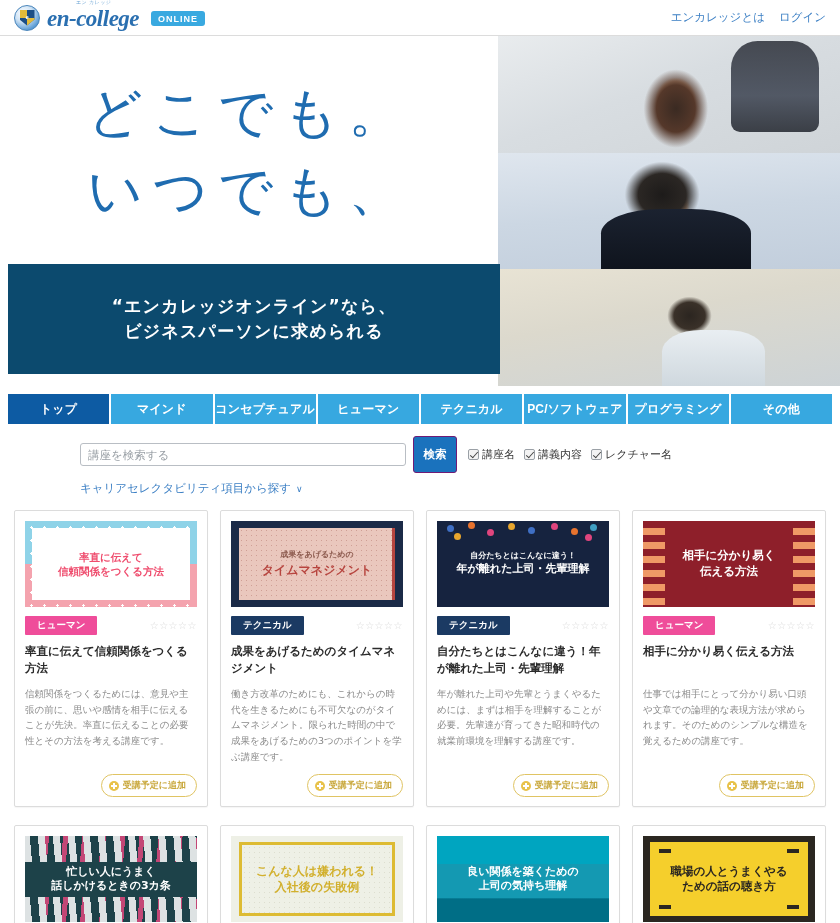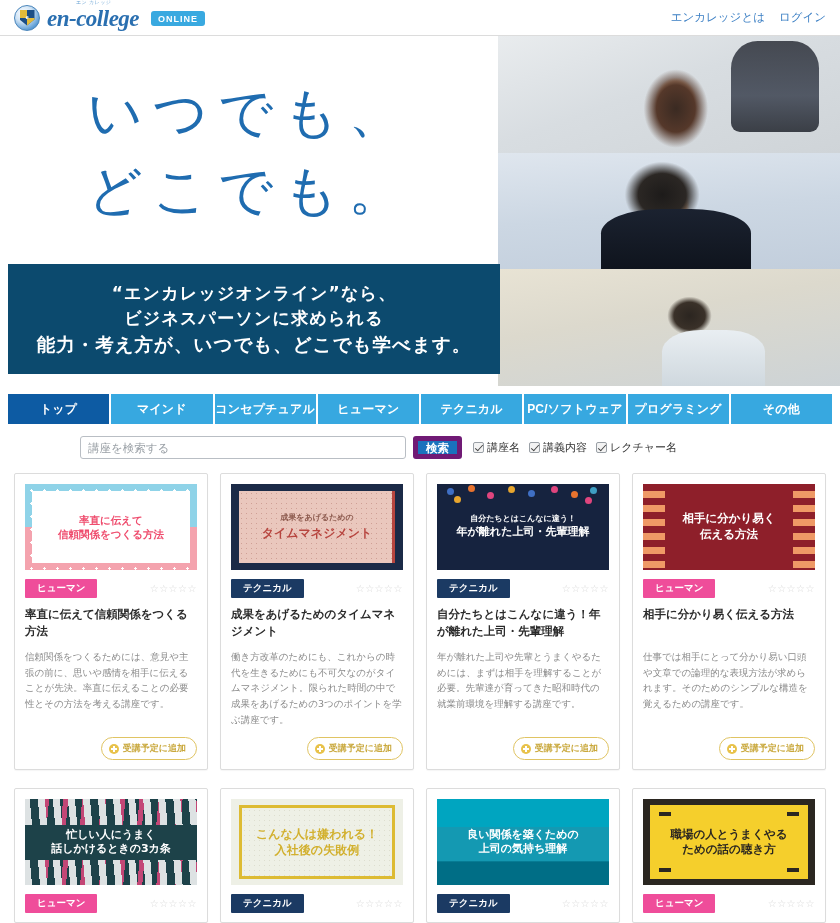--- a/index.html
+++ b/index.html
@@ -143,22 +143,22 @@
   
   .search-area { padding: 12px 8px 8px; }
   .search-row { display: flex; align-items: center; gap: 7px; padding-left: 72px; }
   .search-input {
     width: 326px; height: 23px; border: 1px solid #b9bec4; border-radius: 3px;
     font-size: 11.5px; padding: 0 7px; color: #333; outline: none;
     font-family: "DejaVu Sans", sans-serif;
   }
   .search-input::placeholder { color: #9aa0a6; }
   .search-btn {
-    height: 23px; min-width: 44px; background: #1a72bd; color: #fff;
-    border: 5px solid #701a75; border-radius: 3px; font-size: 11.5px;
+    height: 37px; min-width: 44px; background: #1a72bd; color: #fff;
+    border: 1px solid #701a75; border-radius: 3px; font-size: 11.5px;
     font-weight: bold; cursor: pointer; padding: 0 8px;
     font-family: "DejaVu Sans", sans-serif;
   }
   .check-group { display: flex; gap: 9px; margin-left: 4px; }
   .check-item { display: flex; align-items: center; gap: 3px; font-size: 11px; color: #333; cursor: pointer; }
   .cbox {
     width: 11px; height: 11px; border: 1px solid #9aa0a6; border-radius: 2px;
     background: #f3f3f3; position: relative; flex: none;
   }
   .cbox:after {
@@ -314,32 +314,31 @@
       <span class="online-badge">ONLINE</span>
     </div>
     <div class="header-nav">
       <a>エンカレッジとは</a>
       <a>ログイン</a>
     </div>
   </div>
 
   <div class="hero">
     <div class="hero-left">
+      <div class="hero-line">どこでも。</div>
       <div class="hero-line">いつでも、</div>
-      <div class="hero-line">どこでも。</div>
     </div>
     <div class="hero-photos">
       <div class="photo photo-1"></div>
       <div class="photo photo-2"></div>
       <div class="photo photo-3"></div>
     </div>
     <div class="hero-banner">
       <div>“エンカレッジオンライン”なら、</div>
       <div>ビジネスパーソンに求められる</div>
-      <div>能力・考え方が、いつでも、どこでも学べます。</div>
     </div>
   </div>
 
   <div class="tabs">
     <div class="tab active">トップ</div>
     <div class="tab">マインド</div>
     <div class="tab">コンセプチュアル</div>
     <div class="tab">ヒューマン</div>
     <div class="tab">テクニカル</div>
     <div class="tab">PC/ソフトウェア</div>
@@ -359,20 +358,24 @@
         <label class="check-item">
           <span class="cbox"></span>
           <span>講義内容</span>
         </label>
         <label class="check-item">
           <span class="cbox"></span>
           <span>レクチャー名</span>
         </label>
       </div>
     </div>
+    <div class="career-link">
+      <span>キャリアセレクタビリティ項目から探す</span>
+      <span class="chevron">∨</span>
+    </div>
   </div>
 
   <div class="grid">
 
     <div class="card">
       <div class="thumb t-pink">
         <div class="dots"></div>
           <div class="inner"></div>
         <div class="thumb-text" style="color:#ef4d6e;font-size:10.5px;">
           <span>率直に伝えて</span><br><span>信頼関係をつくる方法</span>

